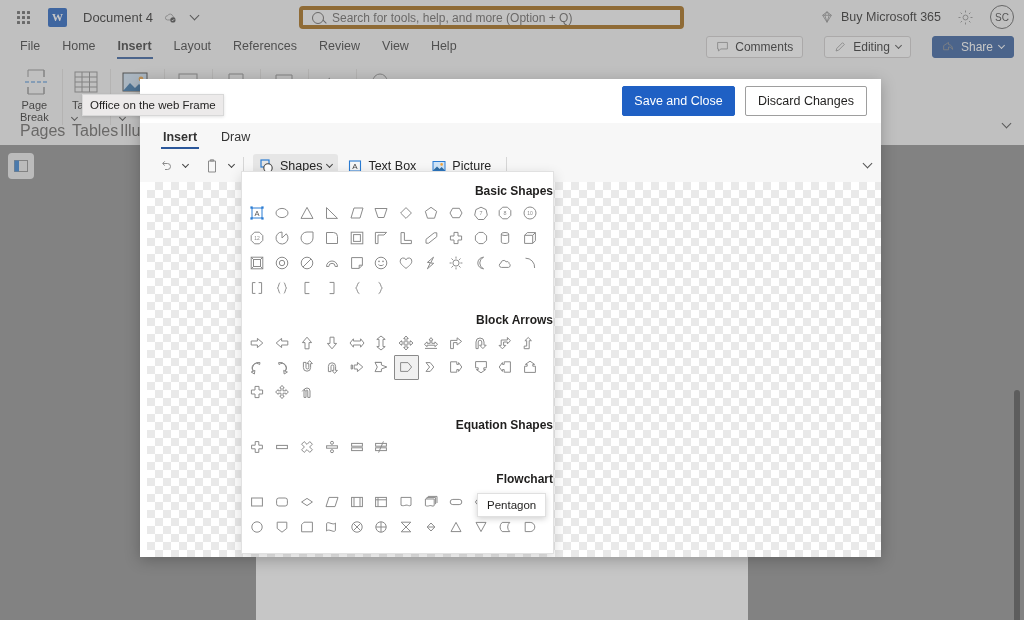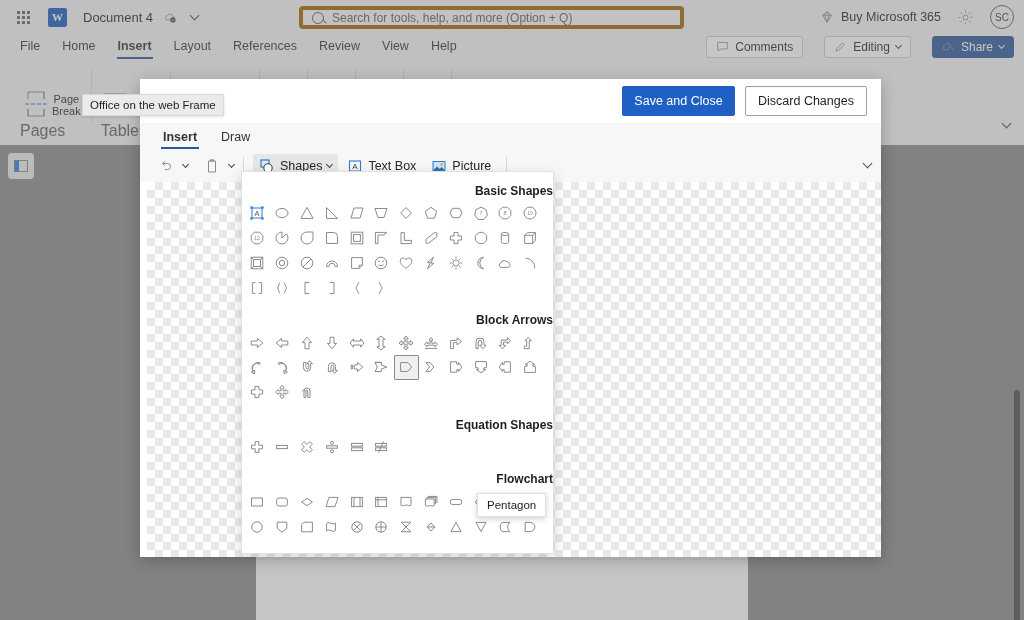--- a/index.html
+++ b/index.html
@@ -75,21 +75,21 @@
     display:flex;align-items:center;gap:6px;padding:0 9px;font-size:12px;color:#262626;
   }
   .pillbtn.primary { background:#2b579a; border-color:#2b579a; color:#fff; }
 
   
   .ribbon {
     height:86px; background:#f5f5f5; padding:4px 10px 0;
     display:flex; align-items:flex-start; position:relative;
   }
   .rgroup {
-    height:78px; display:flex; flex-direction:row; align-items:center;
+    height:78px; display:flex; flex-direction:column; align-items:flex-start;
     justify-content:flex-start; padding:4px 10px 0; position:relative;
   }
   .rgroup + .rgroup:before {
     content:""; position:absolute; left:0; top:6px; bottom:16px; width:1px; background:#e1dfdd;
   }
   .rg-icon { height:30px; display:flex;align-items:center;justify-content:center; }
   .rg-label { font-size:11px; text-align:center; line-height:12px; color:#252423; margin-top:2px;}
   .rg-chev { margin-top:1px; }
   .rg-group-name { position:absolute; bottom:1px; font-size:16px; color:#605e5c; white-space:nowrap;}
   .ribbon-collapse {

